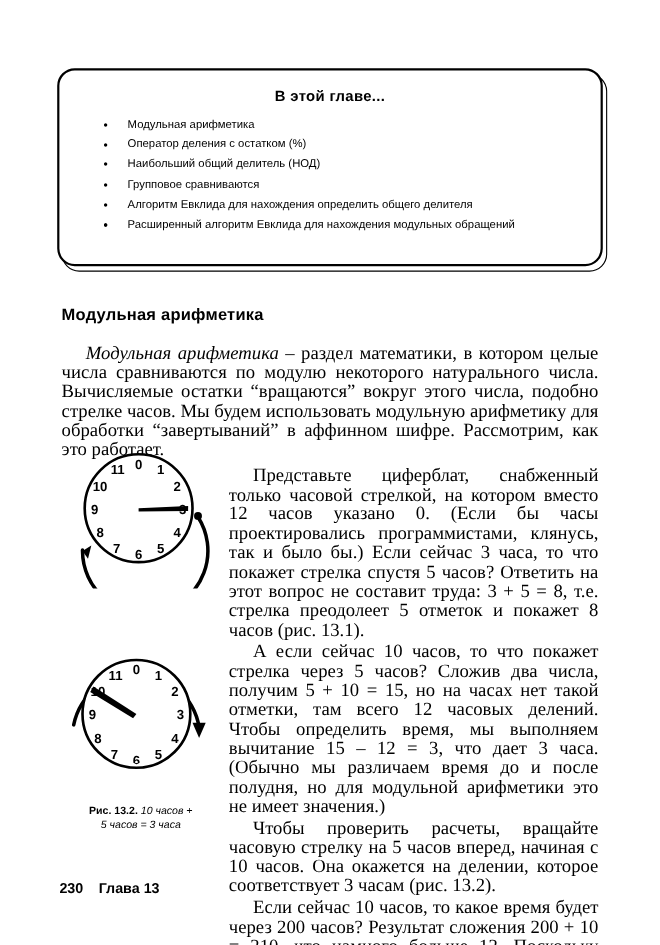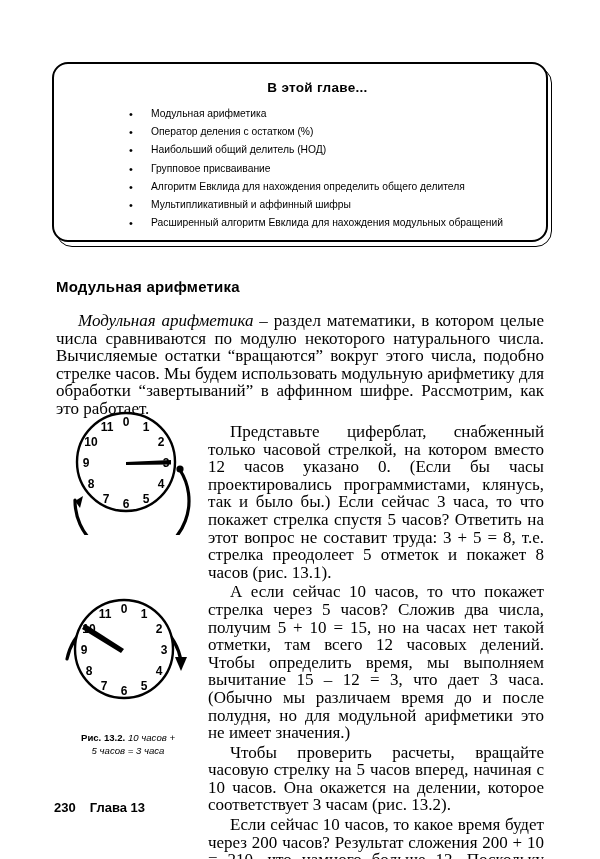--- a/index.html
+++ b/index.html
@@ -44,21 +44,20 @@
   .chapter-box {
     position: absolute;
     left: 0;
     top: 0;
     width: 100%;
     height: 100%;
     border: 2px solid #000;
     border-radius: 16px;
     background: #ffffff;
     box-sizing: border-box;
-    padding-left: 35px;
   }
   .chapter-title {
     text-align: center;
     font-family: "Liberation Sans", "DejaVu Sans", sans-serif;
     font-weight: bold;
     font-size: 13.5px;
     letter-spacing: 0.3px;
     margin-top: 16px;
   }
   .chapter-list {
@@ -168,23 +167,23 @@
 <div class="page">
 
   <div class="chapter-box-wrap">
     <div class="chapter-box-shadow"></div>
     <div class="chapter-box">
       <div class="chapter-title">В этой главе...</div>
       <ul class="chapter-list">
         <li><span class="bullet">•</span><span>Модульная арифметика</span></li>
         <li><span class="bullet">•</span><span>Оператор деления с остатком (%)</span></li>
         <li><span class="bullet">•</span><span>Наибольший общий делитель (НОД)</span></li>
-        <li><span class="bullet">•</span><span>Групповое присваивание</span></li>
+        <li><span class="bullet">•</span><span>Групповое сравниваются</span></li>
         <li><span class="bullet">•</span><span>Алгоритм Евклида для нахождения определить общего делителя</span></li>
-        <li><span class="bullet">•</span><span>Мультипликативный и аффинный шифры</span></li>
+        <li><span class="bullet">•</span></li>
         <li><span class="bullet">•</span><span>Расширенный алгоритм Евклида для нахождения модульных обращений</span></li>
       </ul>
     </div>
   </div>
 
   <div class="section-heading">Модульная арифметика</div>
 
   <div class="intro-block">
     <p class="body-p last-line-left"><i>Модульная арифметика</i><span> – раздел математики, в котором целые числа сравниваются по модулю некоторого натурального числа. Вычисляемые остатки “вращаются” вокруг этого числа, подобно стрелке часов. Мы будем использовать модульную арифметику для обработки “завертываний” в аффинном шифре. Рассмотрим, как это работает.</span></p>
   </div>

